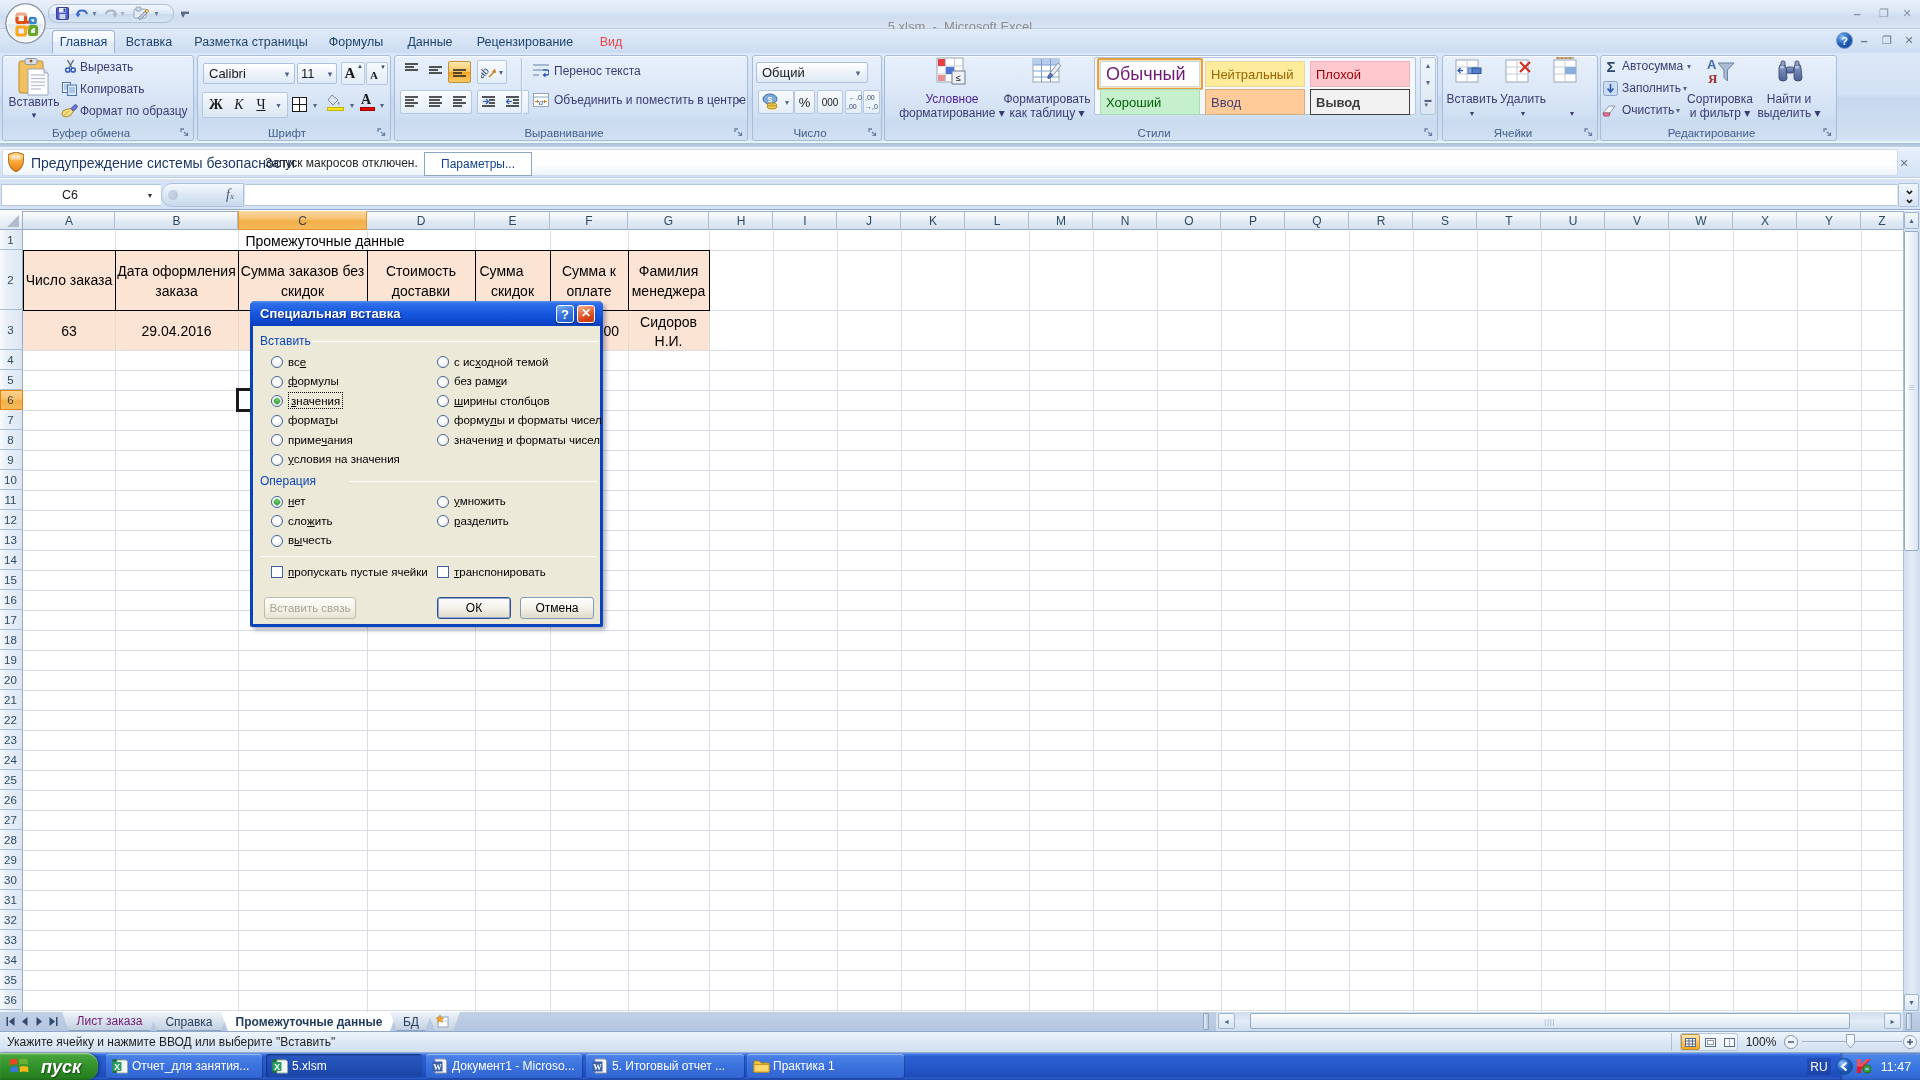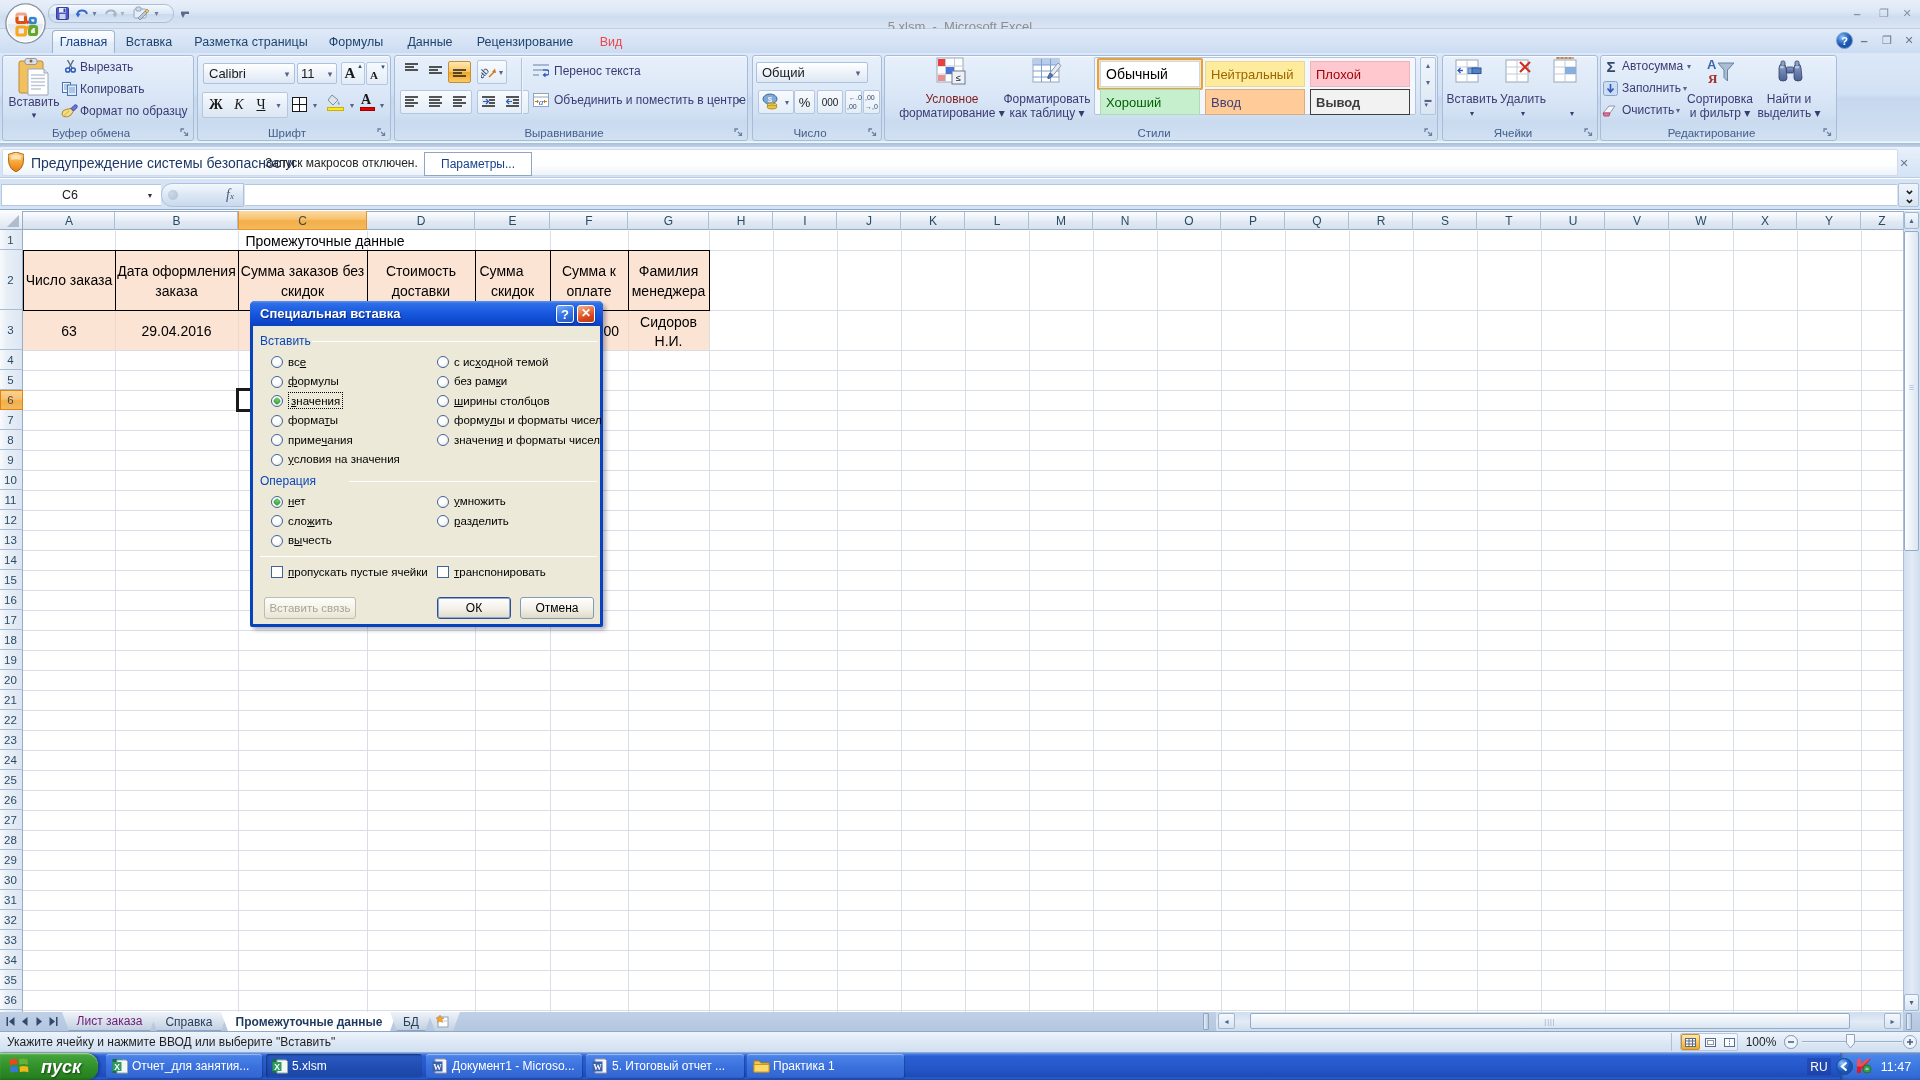--- a/index.html
+++ b/index.html
@@ -350,21 +350,21 @@
       <line x1="1" y1="17" x2="27" y2="17"></line>
       <line x1="9.5" y1="1" x2="9.5" y2="25"></line>
       <line x1="18.5" y1="1" x2="18.5" y2="25"></line>
     </g>
     <rect x="2" y="2" width="7" height="7" fill="#e84040"></rect>
     <rect x="10" y="10" width="8" height="7" fill="#4a74d8"></rect>
     <rect x="2" y="18" width="7" height="6" fill="#e89090"></rect>
     <rect x="16" y="14" width="13" height="13" fill="#eef2f8" stroke="#6c7a8c"></rect>
     <text x="22.5" y="24" font-size="9" fill="#1a1a1a" text-anchor="middle" font-family="Liberation Sans">≤</text>
   </svg>
-<div class="ab ct" style="left:900px;top:92px;width:104px;height:13px;font-size:12px;color:#7f1d1d;font-weight:normal;justify-content:center;white-space:nowrap;">Условное</div>
+<div class="ab ct" style="left:900px;top:92px;width:104px;height:13px;font-size:12px;color:#4c1d95;font-weight:normal;justify-content:center;white-space:nowrap;">Условное</div>
 <div class="ab ct" style="left:893px;top:106px;width:118px;height:13px;font-size:12px;color:#3b3b74;font-weight:normal;justify-content:center;white-space:nowrap;">форматирование&nbsp;▾</div>
 <svg class="ab" style="left:1032px;top:57px" width="30" height="30" viewBox="0 0 30 30">
     <g fill="#fff" stroke="#9aa7b8">
       <rect x="1" y="2" width="26" height="23"></rect>
     </g>
     <rect x="1" y="2" width="26" height="6" fill="#b8cdeb"></rect>
     <g stroke="#7ba0d0">
       <line x1="1" y1="8" x2="27" y2="8"></line>
       <line x1="1" y1="14" x2="27" y2="14"></line>
       <line x1="1" y1="20" x2="27" y2="20"></line>
@@ -372,21 +372,21 @@
       <line x1="18.5" y1="2" x2="18.5" y2="25"></line>
     </g>
     <path d="M18 16 L26 6 L29 8.5 L21 18.5 Z" fill="#e8ecf2" stroke="#8a98ac"></path>
     <path d="M18 16 L21 18.5 L17 21.5 Q15.5 22 15.8 20.2 Z" fill="#5878b8" stroke="#3c5a94"></path>
   </svg>
 <div class="ab ct" style="left:987px;top:92px;width:120px;height:13px;font-size:12px;color:#3b3b74;font-weight:normal;justify-content:center;white-space:nowrap;">Форматировать</div>
 <div class="ab ct" style="left:987px;top:106px;width:120px;height:13px;font-size:12px;color:#3b3b74;font-weight:normal;justify-content:center;white-space:nowrap;">как таблицу&nbsp;▾</div>
 <div class="ab" style="left:1094px;top:57px;width:322px;height:58px;background:#f4f8fd;border:1px solid #b0c4de;border-radius:2px"></div>
 <div class="ab" style="left:1097px;top:58px;width:106px;height:32px;border:2px solid #e2a143;border-radius:2px;background:#fbe2b0"></div>
 <div class="ab" style="left:1100px;top:61px;width:100px;height:26px;background:#fff;border:1px solid #cdd8e6"></div>
-<div class="ab ct" style="left:1106px;top:61px;width:92px;height:26px;font-size:14px;color:#000000;font-weight:normal;justify-content:flex-start;white-space:nowrap;">Обычный</div>
+<div class="ab ct" style="left:1106px;top:61px;width:92px;height:26px;font-size:18px;color:#701a75;font-weight:normal;justify-content:flex-start;white-space:nowrap;">Обычный</div>
 <div class="ab" style="left:1205px;top:61px;width:100px;height:26px;background:#ffeb9c;border:1px solid #e6d89a"></div>
 <div class="ab ct" style="left:1211px;top:61px;width:92px;height:26px;font-size:13px;color:#9c6500;font-weight:normal;justify-content:flex-start;white-space:nowrap;">Нейтральный</div>
 <div class="ab" style="left:1310px;top:61px;width:100px;height:26px;background:#ffc7ce;border:1px solid #eab4bc"></div>
 <div class="ab ct" style="left:1316px;top:61px;width:92px;height:26px;font-size:13px;color:#9c0006;font-weight:normal;justify-content:flex-start;white-space:nowrap;">Плохой</div>
 <div class="ab" style="left:1100px;top:89px;width:100px;height:26px;background:#c6efce;border:1px solid #aedcba"></div>
 <div class="ab ct" style="left:1106px;top:89px;width:92px;height:26px;font-size:13px;color:#006100;font-weight:normal;justify-content:flex-start;white-space:nowrap;">Хороший</div>
 <div class="ab" style="left:1205px;top:89px;width:100px;height:26px;background:#ffcc99;border:1px solid #d8ae80"></div>
 <div class="ab ct" style="left:1211px;top:89px;width:92px;height:26px;font-size:13px;color:#3f3f76;font-weight:normal;justify-content:flex-start;white-space:nowrap;">Ввод</div>
 <div class="ab" style="left:1310px;top:89px;width:100px;height:26px;background:#f2f2f2;border:1px solid #3f3f3f"></div>
 <div class="ab ct" style="left:1316px;top:89px;width:92px;height:26px;font-size:13px;color:#3f3f3f;font-weight:bold;justify-content:flex-start;white-space:nowrap;">Вывод</div>

